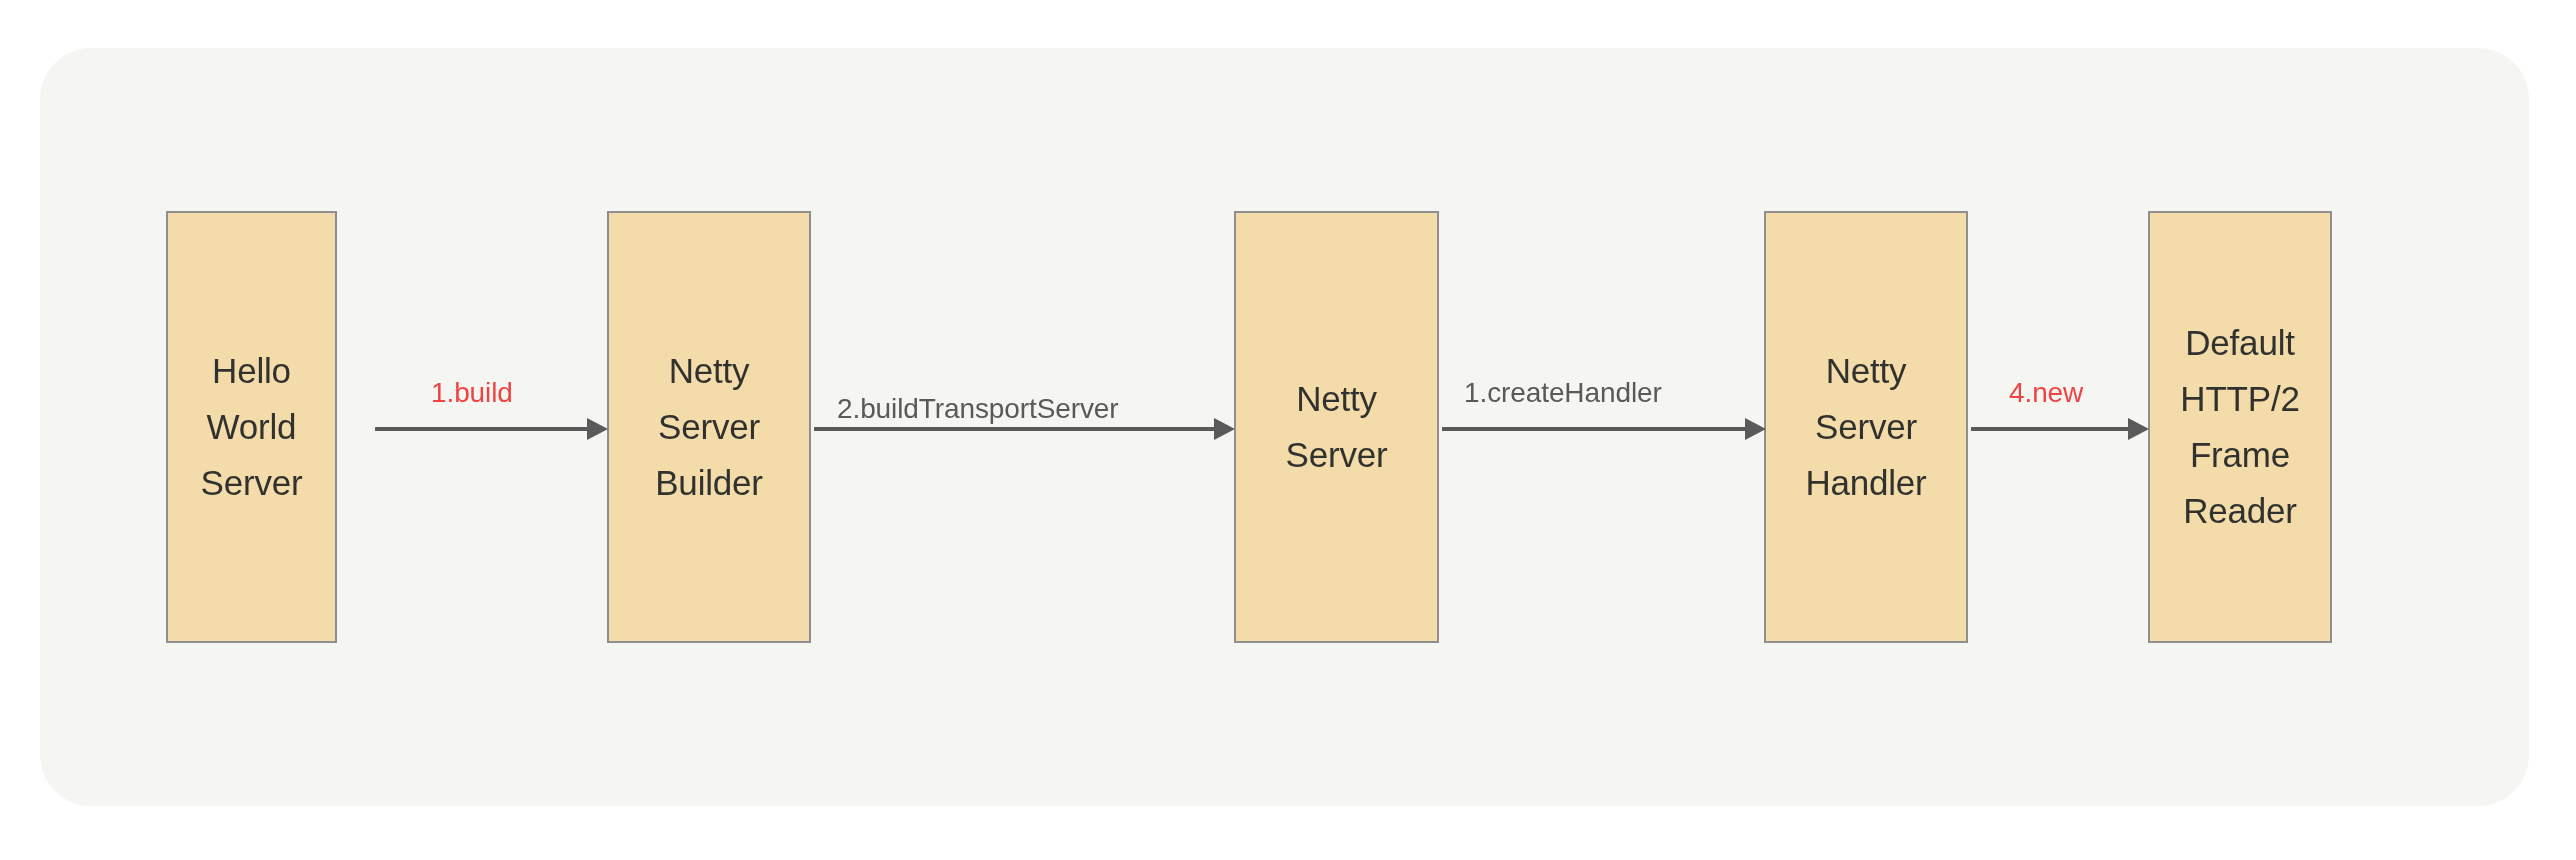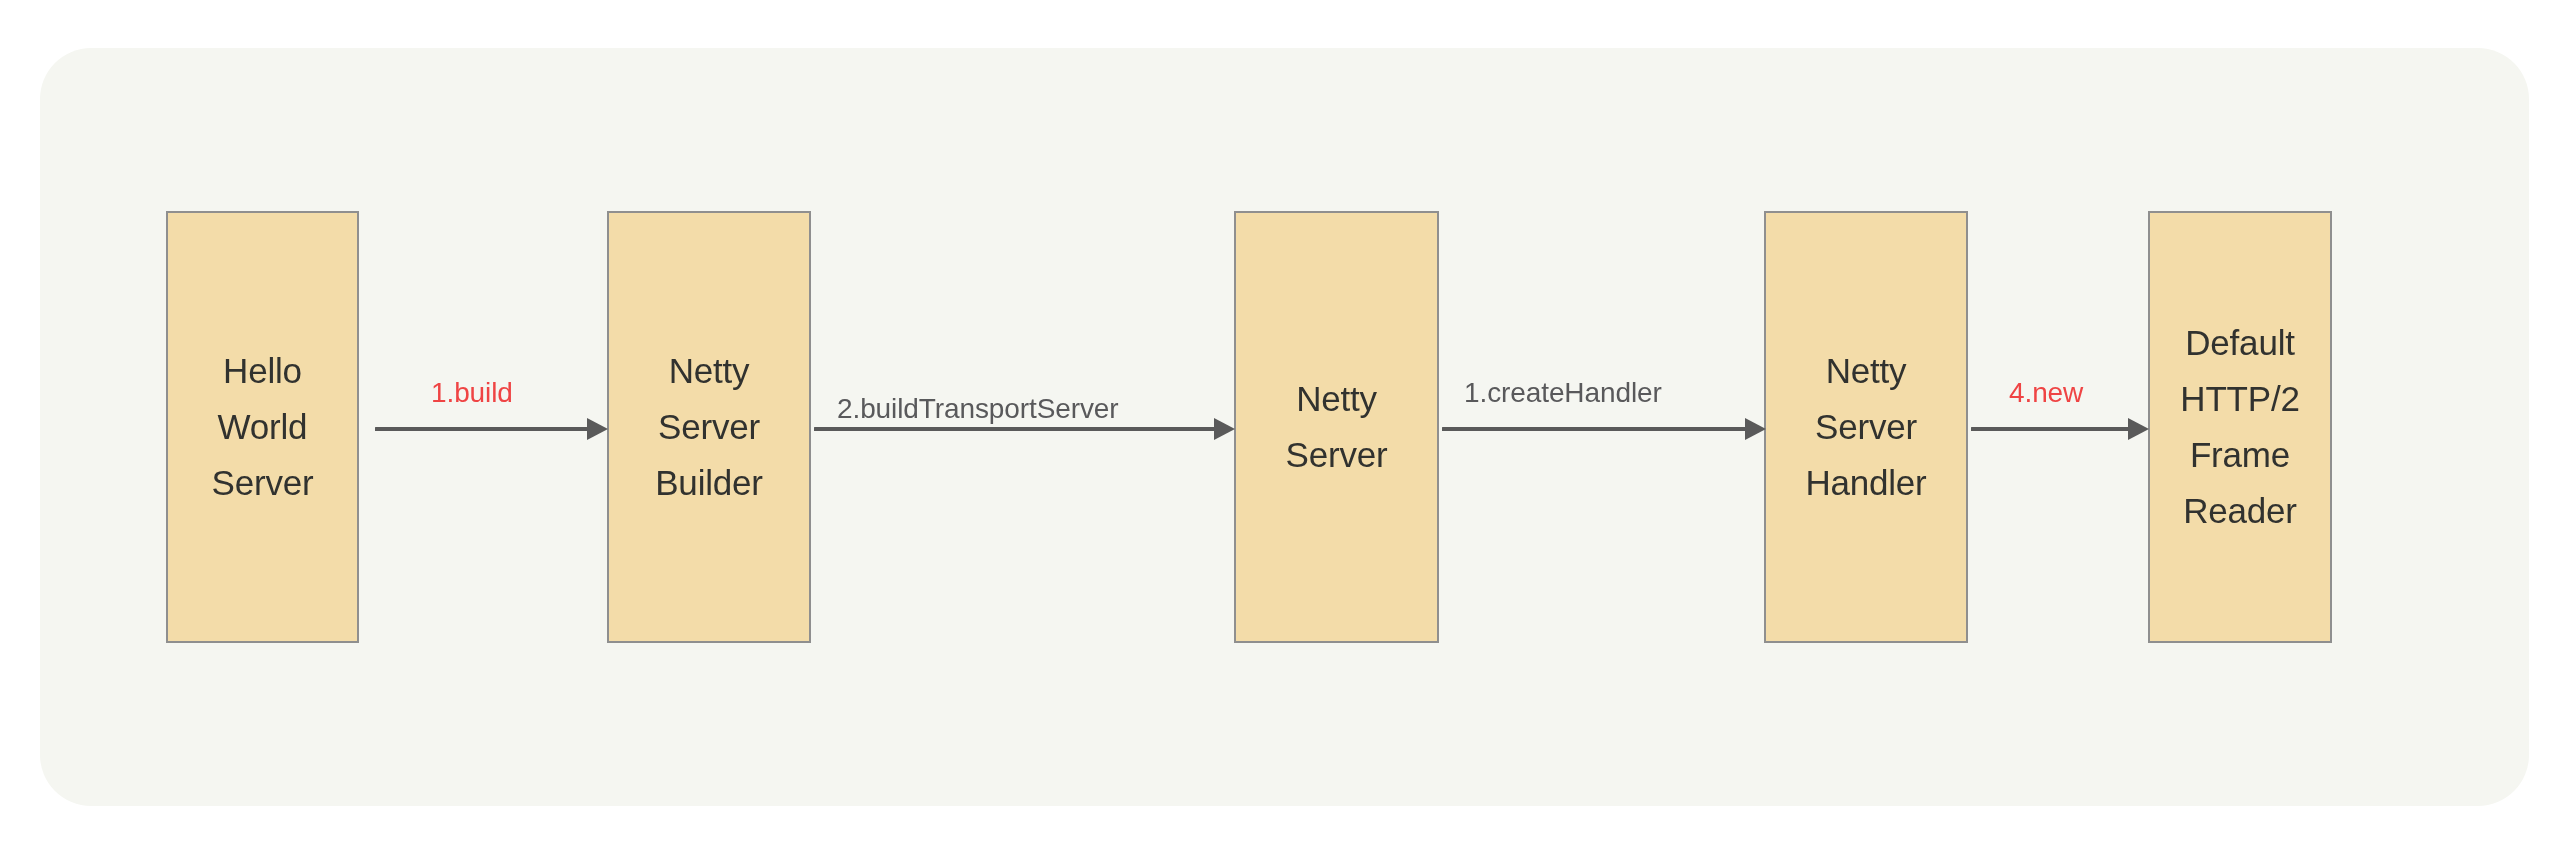--- a/index.html
+++ b/index.html
@@ -85,21 +85,21 @@
     letter-spacing: -0.1px;
   }
 </style>
 </head>
 <body>
 
 <div id="diagram-root" style="background: rgb(255, 255, 255);">
 
   <div id="canvas-panel" style="background: rgb(245, 246, 241); border-radius: 51px;"></div>
 
-  <div class="node" id="node-0" style="left: 166px; top: 211px; width: 193px; height: 432px; background: rgb(243, 220, 169); border-color: rgb(143, 143, 143);">
+  <div class="node" id="node-0" style="left: 166px; top: 211px; width: 171px; height: 432px; background: rgb(243, 220, 169); border-color: rgb(143, 143, 143);">
     <span class="node-label" style="color: rgb(49, 50, 47);">Hello
 World
 Server</span>
   </div>
 
   <div class="node" id="node-1" style="left: 607px; top: 211px; width: 204px; height: 432px; background: rgb(243, 220, 169); border-color: rgb(143, 143, 143);">
     <span class="node-label" style="color: rgb(49, 50, 47);">Netty
 Server
 Builder</span>
   </div>

